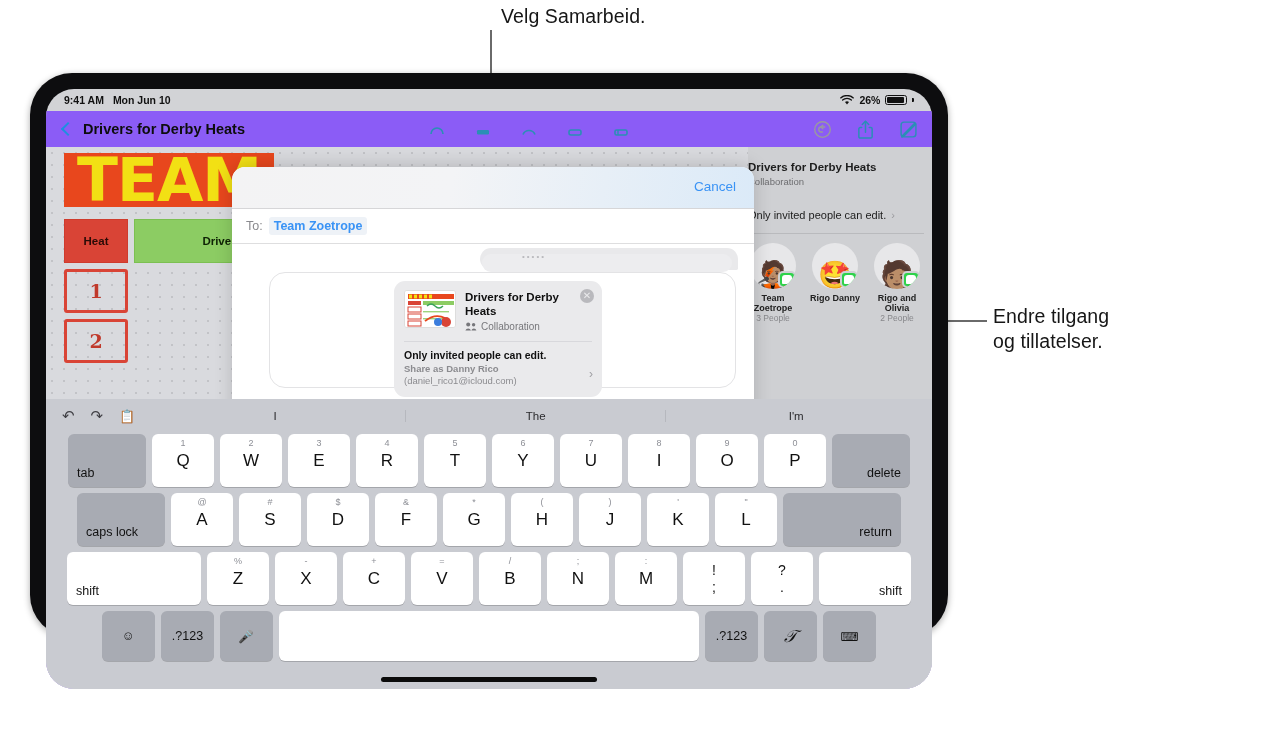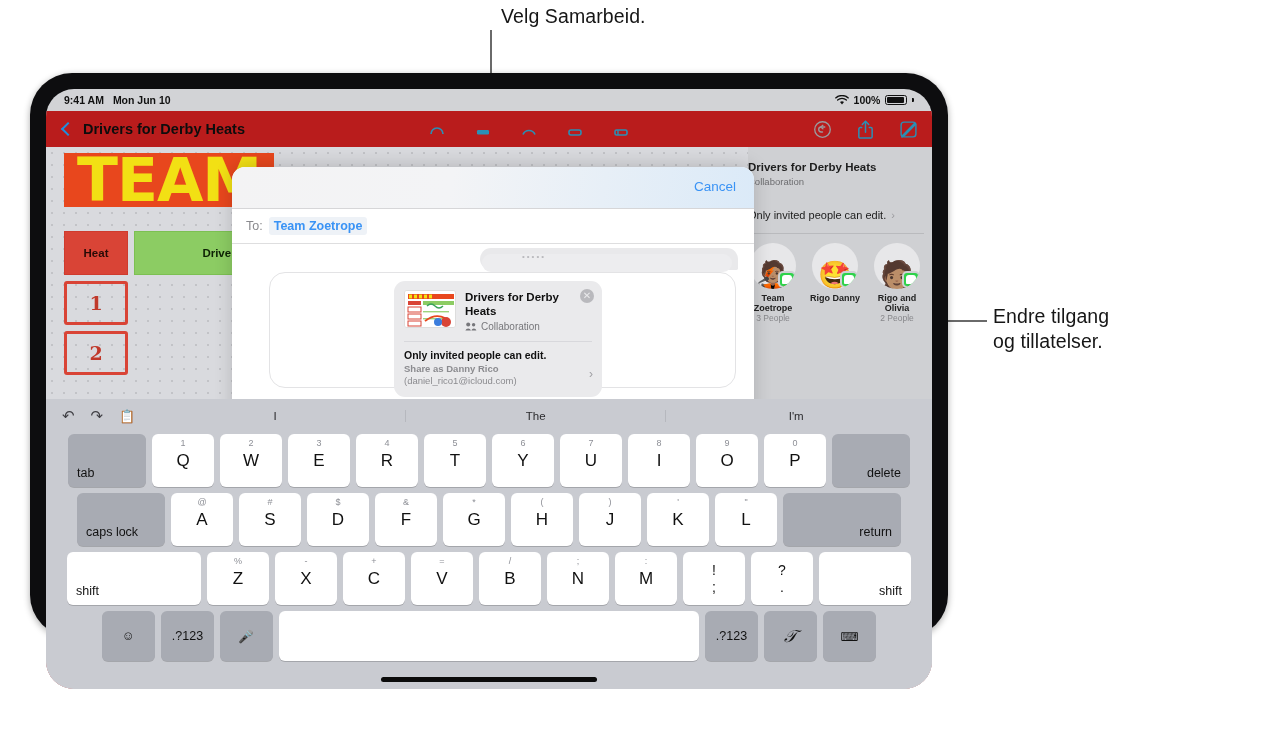--- a/index.html
+++ b/index.html
@@ -53,21 +53,21 @@
   }
   .sb-left { display: flex; gap: 9px; align-items: center; }
   .sb-right { display: flex; gap: 5px; align-items: center; }
   .battery { width: 22px; height: 10.5px; border: 1.2px solid #111;
              border-radius: 2.6px; position: relative; }
   .battery::after { content:''; position:absolute; left:1px; top:1px; bottom:1px;
                     width: 17px; background:#111; border-radius:1px; }
   .battery-tip { width: 1.6px; height: 4px; background:#111; border-radius:0 1px 1px 0; }
 
   
-  #app-bg { position: absolute; left: 0; top: 22px; right: 0; bottom: 0; background:#b91c1c; }
+  #app-bg { position: absolute; left: 0; top: 22px; right: 0; bottom: 0; background:#8b5cf6; }
   #navbar {
     position: absolute; left: 0; top: 0; right: 0; height: 36px;
     display: flex; align-items: center; padding: 0 14px; gap: 10px;
   }
   .chev-back {
     width: 10px; height: 10px; border-left: 2.6px solid #1d8fe0;
     border-bottom: 2.6px solid #1d8fe0; transform: rotate(45deg);
     margin-left: 3px;
   }
   #doc-title { font-size: 14.5px; font-weight: bold; color:#0d0d0d; }
@@ -84,21 +84,21 @@
   }
   #team-banner {
     position: absolute; left: 18px; top: 6px; width: 210px; height: 54px;
     background: #e8471d; display:flex; align-items:center; justify-content:center;
     overflow:hidden;
   }
   #team-banner span {
     font-family: "DejaVu Sans", sans-serif; font-weight: bold; font-size: 60px;
     color: #f2e014; letter-spacing: -1px; white-space: nowrap;
   }
-  .tbl { position: absolute; left: 18px; top: 72px; margin-top: 12px; }
+  .tbl { position: absolute; left: 18px; top: 72px; }
   .tbl-row { display: flex; gap: 6px; margin-bottom: 6px; }
   .cell-head-red { width: 64px; height: 44px; background:#d94436; border:1.5px solid #cf3b2d;
     display:flex; align-items:center; justify-content:center; font-size: 11.5px;
     font-weight: bold; color:#2a0b06; }
   .cell-head-green { width: 170px; height: 44px; background:#8ccc63; border:1.5px solid #7cc052;
     display:flex; align-items:center; justify-content:center; font-size: 11.5px;
     font-weight: bold; color:#0e2205; }
   .cell-num { width: 64px; height: 44px; border: 3px solid #d94436; border-radius: 3px;
     display:flex; align-items:center; justify-content:center;
     font-family:"DejaVu Serif", serif; font-weight: bold; font-size: 19px; color:#c0392b; }
@@ -256,21 +256,21 @@
         <div class="sb-left">
           <span>9:41 AM</span>
           <span>Mon Jun 10</span>
         </div>
         <div class="sb-right">
           <svg width="14" height="11" viewBox="0 0 14 11">
             <path d="M7 9.6 L9 7.1 A3.2 3.2 0 0 0 5 7.1 Z" fill="#111"></path>
             <path d="M2.6 5.1 A6.5 6.5 0 0 1 11.4 5.1" stroke="#111" stroke-width="1.3" fill="none" stroke-linecap="round"></path>
             <path d="M0.7 2.9 A9.4 9.4 0 0 1 13.3 2.9" stroke="#111" stroke-width="1.3" fill="none" stroke-linecap="round"></path>
           </svg>
-          <span>100%</span>
+          <span>26%</span>
           <span class="battery"></span>
           <span class="battery-tip"></span>
         </div>
       </div>
 
       <div id="app-bg">
 
         <div id="navbar">
           <span class="chev-back"></span>
           <span id="doc-title">Drivers for Derby Heats</span>

